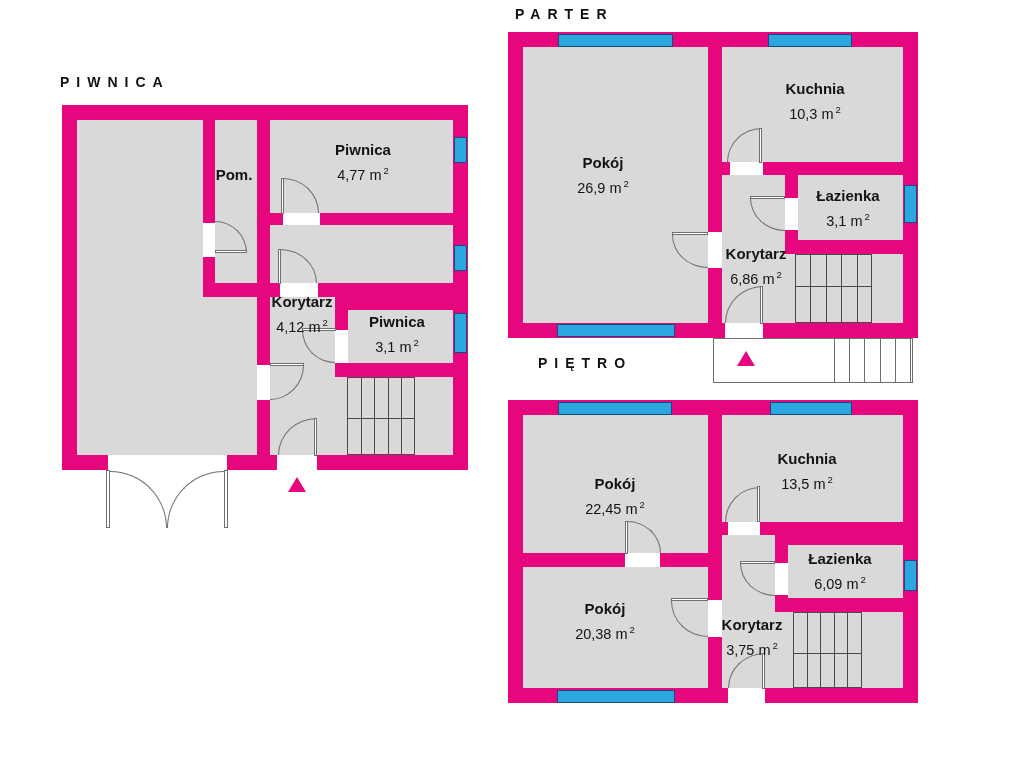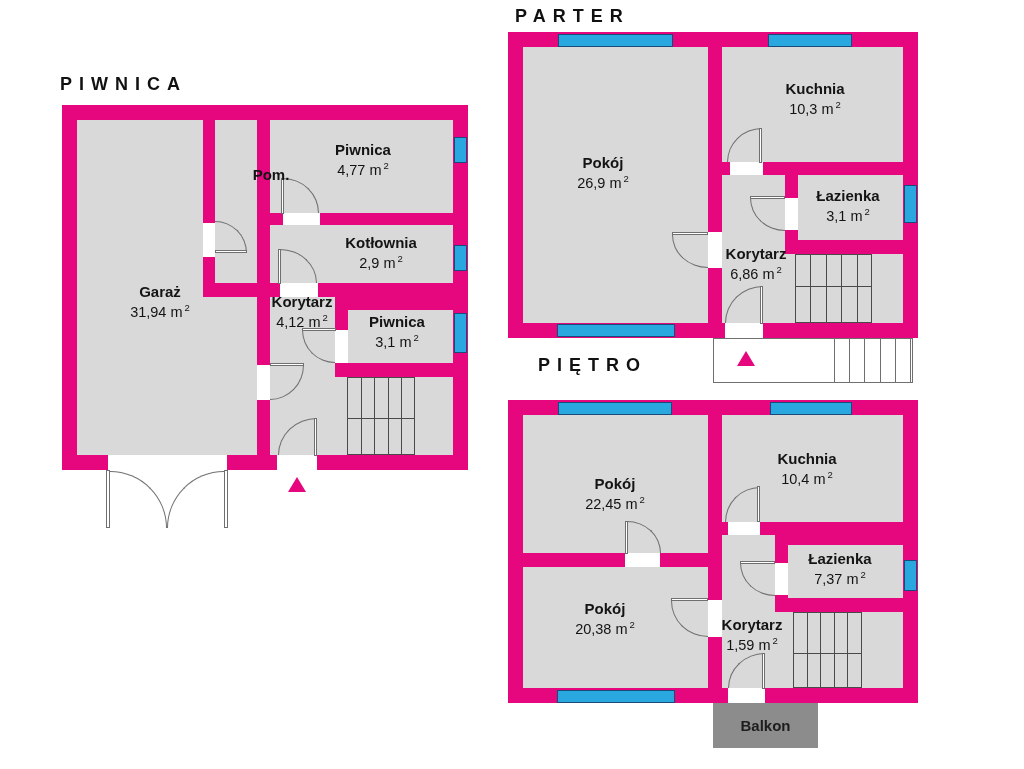--- a/index.html
+++ b/index.html
@@ -8,21 +8,21 @@
     --win:#29A8E0;
     --winb:#1A4A7A;
     --ln:#6f6f6f;
     --sln:#4a4a4a;
     --txt:#141414;
     --balc:#8C8C8C;
   }
   html,body{margin:0;padding:0;background:#fff;}
   .canvas{position:relative;width:1024px;height:769px;background:#fff;overflow:hidden;
           font-family:"Liberation Sans","DejaVu Sans",sans-serif;color:var(--txt);}
-  .ftitle{position:absolute;font-weight:bold;font-size:18px;letter-spacing:7px;color:#111;white-space:nowrap;}
+  .ftitle{position:absolute;font-weight:bold;font-size:14px;letter-spacing:7px;color:#111;white-space:nowrap;}
   .ring{position:absolute;background:var(--room);border:15px solid var(--wall);box-sizing:border-box;}
   .wall{position:absolute;background:var(--wall);}
   .gap{position:absolute;background:#fff;}
   .win{position:absolute;background:var(--win);border:1px solid var(--winb);box-sizing:border-box;}
   .arc{position:absolute;box-sizing:border-box;}
   .arc.tl{border-top:1.5px solid var(--ln);border-left:1.5px solid var(--ln);border-top-left-radius:100% 100%;}
   .arc.tr{border-top:1.5px solid var(--ln);border-right:1.5px solid var(--ln);border-top-right-radius:100% 100%;}
   .arc.bl{border-bottom:1.5px solid var(--ln);border-left:1.5px solid var(--ln);border-bottom-left-radius:100% 100%;}
   .arc.br{border-bottom:1.5px solid var(--ln);border-right:1.5px solid var(--ln);border-bottom-right-radius:100% 100%;}
   .leaf{position:absolute;background:#fff;border:1px solid var(--ln);box-sizing:border-box;}
@@ -30,39 +30,36 @@
           background-image:repeating-linear-gradient(to right,transparent 0 12.6px,var(--sln) 12.6px 13.6px);}
   .stairs.w15{background-image:repeating-linear-gradient(to right,transparent 0 14.4px,var(--sln) 14.4px 15.4px);}
   .smid{position:absolute;left:0;right:0;height:1px;background:var(--sln);}
   .porch{position:absolute;background:#fff;border:1px solid var(--ln);box-sizing:border-box;}
   .porch-stairs{position:absolute;top:0;bottom:0;border-left:1px solid var(--ln);
           background-image:repeating-linear-gradient(to right,transparent 0 14.2px,var(--ln) 14.2px 15.2px);}
   .balcony{position:absolute;background:var(--balc);display:flex;align-items:center;justify-content:center;
           font-weight:bold;font-size:15px;color:#1d1d1d;}
   .rlabel{position:absolute;text-align:center;}
   .rname{font-weight:bold;font-size:15px;line-height:17px;white-space:nowrap;}
-  .rarea{font-size:14.5px;line-height:15px;white-space:nowrap;}
+  .rarea{font-size:14.5px;line-height:25px;white-space:nowrap;}
   .sup{font-size:9.5px;vertical-align:6px;margin-left:2px;}
   .arrow{position:absolute;width:0;height:0;border-left:9px solid transparent;border-right:9px solid transparent;
          border-bottom:15px solid var(--wall);}
 </style>
 </head>
 <body>
 
 <div class="canvas">
 
   <div class="ftitle" style="left:60px;top:74px;">PIWNICA</div>
   <div class="ftitle" style="left:515px;top:6px;">PARTER</div>
   <div class="ftitle" style="left:538px;top:355px;">PIĘTRO</div>
 
   <div class="porch" style="left:713px;top:338px;width:200px;height:45px;">
     <div class="porch-stairs" style="left:120px;width:79px;"></div>
-  </div>
-  <div class="balcony" style="left:713px;top:703px;width:105px;height:45px;">
-    <span>Balkon</span>
   </div>
 
   <div class="ring" style="left:62px;top:105px;width:406px;height:365px;"></div>
   <div class="ring" style="left:508px;top:32px;width:410px;height:306px;"></div>
   <div class="ring" style="left:508px;top:400px;width:410px;height:303px;"></div>
 
   <div class="wall" style="left:203px;top:120px;width:12px;height:103px;"></div>
   <div class="wall" style="left:203px;top:257px;width:12px;height:33px;"></div>
   <div class="wall" style="left:203px;top:283px;width:67px;height:14px;"></div>
   <div class="wall" style="left:257px;top:120px;width:13px;height:245px;"></div>
@@ -169,35 +166,27 @@
   <div class="arc bl" style="left:671px;top:601px;width:37px;height:36px;"></div>
   <div class="leaf" style="left:671px;top:598px;width:37px;height:3px;"></div>
   <div class="arc bl" style="left:740px;top:563px;width:35px;height:33px;"></div>
   <div class="leaf" style="left:740px;top:561px;width:35px;height:3px;"></div>
   <div class="arc tl" style="left:728px;top:653px;width:37px;height:35px;"></div>
   <div class="leaf" style="left:762px;top:653px;width:3px;height:36px;"></div>
 
   <div class="arrow" style="left:288px;top:477px;"></div>
   <div class="arrow" style="left:737px;top:351px;"></div>
 
-  <div class="rlabel" style="left:100px;top:283px;width:120px;">
-    <div class="rname">Garaż</div>
-    <div class="rarea"><span>31,94 m</span><span class="sup">2</span></div>
-  </div>
-  <div class="rlabel" style="left:204px;top:166px;width:60px;margin-left:37px;">
+  <div class="rlabel" style="left:204px;top:166px;width:60px;">
     <div class="rname">Pom.</div>
   </div>
   <div class="rlabel" style="left:303px;top:141px;width:120px;">
     <div class="rname">Piwnica</div>
     <div class="rarea"><span>4,77 m</span><span class="sup">2</span></div>
   </div>
-  <div class="rlabel" style="left:321px;top:234px;width:120px;">
-    <div class="rname">Kotłownia</div>
-    <div class="rarea"><span>2,9 m</span><span class="sup">2</span></div>
-  </div>
   <div class="rlabel" style="left:242px;top:293px;width:120px;">
     <div class="rname">Korytarz</div>
     <div class="rarea"><span>4,12 m</span><span class="sup">2</span></div>
   </div>
   <div class="rlabel" style="left:337px;top:313px;width:120px;">
     <div class="rname">Piwnica</div>
     <div class="rarea"><span>3,1 m</span><span class="sup">2</span></div>
   </div>
 
   <div class="rlabel" style="left:543px;top:154px;width:120px;">
@@ -216,28 +205,28 @@
     <div class="rname">Korytarz</div>
     <div class="rarea"><span>6,86 m</span><span class="sup">2</span></div>
   </div>
 
   <div class="rlabel" style="left:555px;top:475px;width:120px;">
     <div class="rname">Pokój</div>
     <div class="rarea"><span>22,45 m</span><span class="sup">2</span></div>
   </div>
   <div class="rlabel" style="left:747px;top:450px;width:120px;">
     <div class="rname">Kuchnia</div>
-    <div class="rarea"><span>10,4 m</span><span class="sup">2</span></div>
+    <div class="rarea"><span>13,5 m</span><span class="sup">2</span></div>
   </div>
   <div class="rlabel" style="left:780px;top:550px;width:120px;">
     <div class="rname">Łazienka</div>
-    <div class="rarea"><span>7,37 m</span><span class="sup">2</span></div>
+    <div class="rarea"><span>6,09 m</span><span class="sup">2</span></div>
   </div>
   <div class="rlabel" style="left:545px;top:600px;width:120px;">
     <div class="rname">Pokój</div>
     <div class="rarea"><span>20,38 m</span><span class="sup">2</span></div>
   </div>
   <div class="rlabel" style="left:692px;top:616px;width:120px;">
     <div class="rname">Korytarz</div>
-    <div class="rarea"><span>1,59 m</span><span class="sup">2</span></div>
+    <div class="rarea"><span>3,75 m</span><span class="sup">2</span></div>
   </div>
 
 </div>
 
 </body></html>

